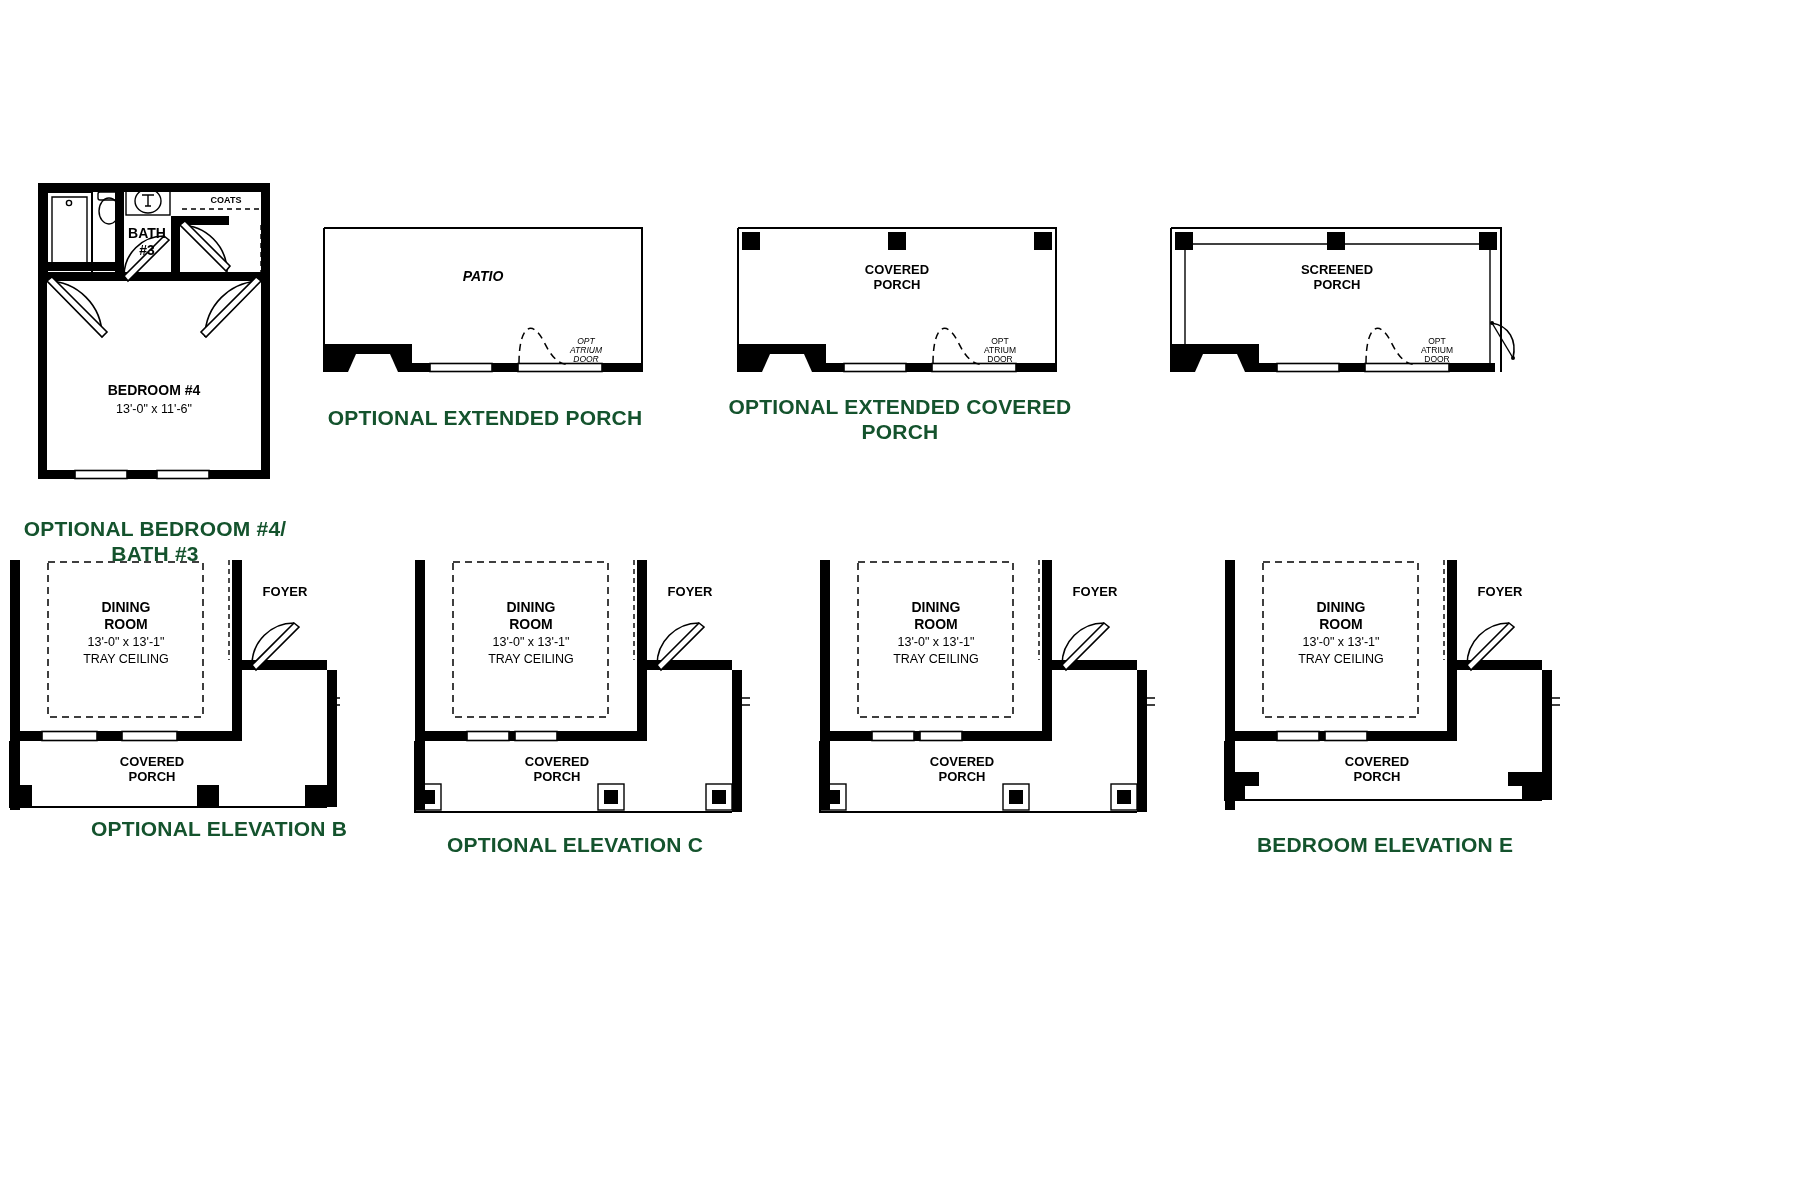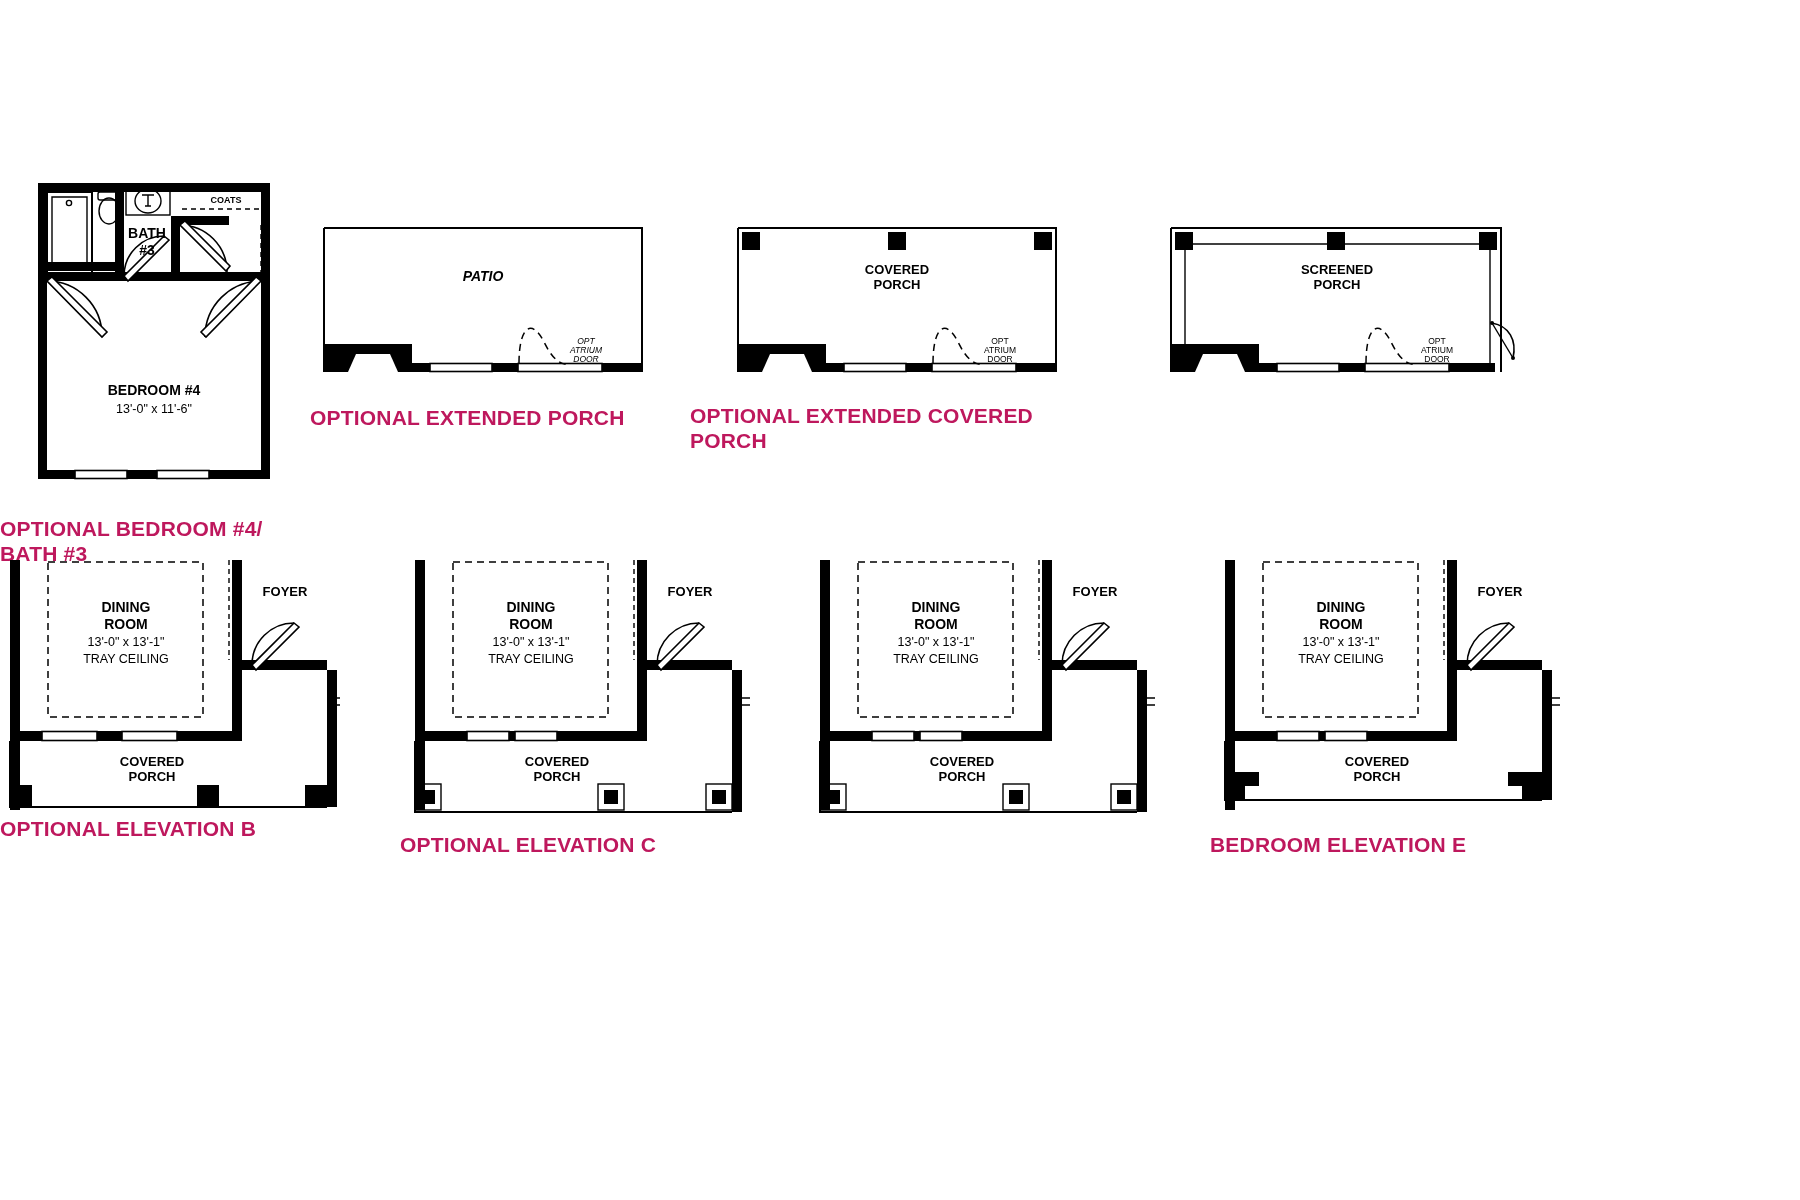--- a/index.html
+++ b/index.html
@@ -1,20 +1,20 @@
 <!DOCTYPE html>
 <html><head>
 <meta charset="utf-8">
 <style>
   html,body{margin:0;padding:0;background:#ffffff;}
   body{width:1800px;height:1200px;position:relative;font-family:"Liberation Sans",sans-serif;color:#000;}
   .stage{position:absolute;left:0;top:0;width:1524px;height:1200px;}
   .plan{position:absolute;}
   svg{display:block;overflow:visible;}
-  .cap{position:absolute;font-weight:bold;color:#be185d;letter-spacing:.2px;}
+  .cap{position:absolute;text-align:center;font-weight:bold;color:#14532d;letter-spacing:.2px;}
   .cap-lg{font-size:21px;line-height:25px;}
   .lbl{font-weight:bold;text-anchor:middle;font-family:"Liberation Sans",sans-serif;}
   .lbl-room{font-size:14px;}
   .lbl-room-sm{font-size:13px;}
   .dim{font-size:12.5px;text-anchor:middle;font-weight:normal;font-family:"Liberation Sans",sans-serif;}
   .tiny{font-size:8.5px;text-anchor:middle;font-weight:normal;font-family:"Liberation Sans",sans-serif;}
   .tiny-b{font-size:9px;text-anchor:middle;font-weight:bold;font-family:"Liberation Sans",sans-serif;}
   .wall{fill:#000;}
   .thin{fill:none;stroke:#000;stroke-width:2;}
   .thin1{fill:none;stroke:#000;stroke-width:1.4;}
@@ -130,21 +130,21 @@
 
       <path class="dash" d="M201 141 C201 104 214 96 226 120 C236 140 243 142 252 143"></path>
 
       <text class="lbl lbl-room-sm" x="165" y="52">COVERED</text>
       <text class="lbl lbl-room-sm" x="165" y="67">PORCH</text>
       <text class="tiny" x="268" y="122">OPT</text>
       <text class="tiny" x="268" y="131">ATRIUM</text>
       <text class="tiny" x="268" y="140">DOOR</text>
     </svg>
   </div>
-  <div class="cap cap-lg" style="left:690px;top:403px;width:420px;">
+  <div class="cap cap-lg" style="left:690px;top:394px;width:420px;">
     <div>OPTIONAL EXTENDED COVERED PORCH</div>
   </div>
 
   <div class="plan" style="left:1165px;top:222px;">
     <svg width="360" height="165" viewBox="0 0 360 165">
       <path class="thin" d="M6 6 L336 6 L336 150"></path>
       <path class="thin" d="M6 6 L6 150"></path>
 
       <path class="thin1" d="M20 22 L325 22"></path>
       <path class="thin1" d="M20 22 L20 144"></path>
@@ -202,21 +202,21 @@
 
       <text class="lbl lbl-room" x="126" y="62">DINING</text>
       <text class="lbl lbl-room" x="126" y="79">ROOM</text>
       <text class="dim" x="126" y="96">13'-0" x 13'-1"</text>
       <text class="dim" x="126" y="113">TRAY CEILING</text>
       <text class="lbl lbl-room-sm" x="285" y="46">FOYER</text>
       <text class="lbl lbl-room-sm" x="152" y="216">COVERED</text>
       <text class="lbl lbl-room-sm" x="152" y="231">PORCH</text>
     </svg>
   </div>
-  <div class="cap cap-lg" style="left:0px;top:816px;width:350px;">
+  <div class="cap cap-lg" style="left:0px;top:816px;width:350px;padding-left:44px;">
     <div>OPTIONAL ELEVATION B</div>
   </div>
 
   <div class="plan" style="left:405px;top:550px;">
     <svg width="345" height="275" viewBox="0 0 345 275">
       <rect class="wall" x="10" y="10" width="10" height="250"></rect>
       <rect class="wall" x="232" y="10" width="10" height="110"></rect>
       <rect class="wall" x="232" y="110" width="10" height="80"></rect>
       <rect class="wall" x="232" y="110" width="95" height="10"></rect>
       <rect class="wall" x="10" y="181" width="232" height="10"></rect>

